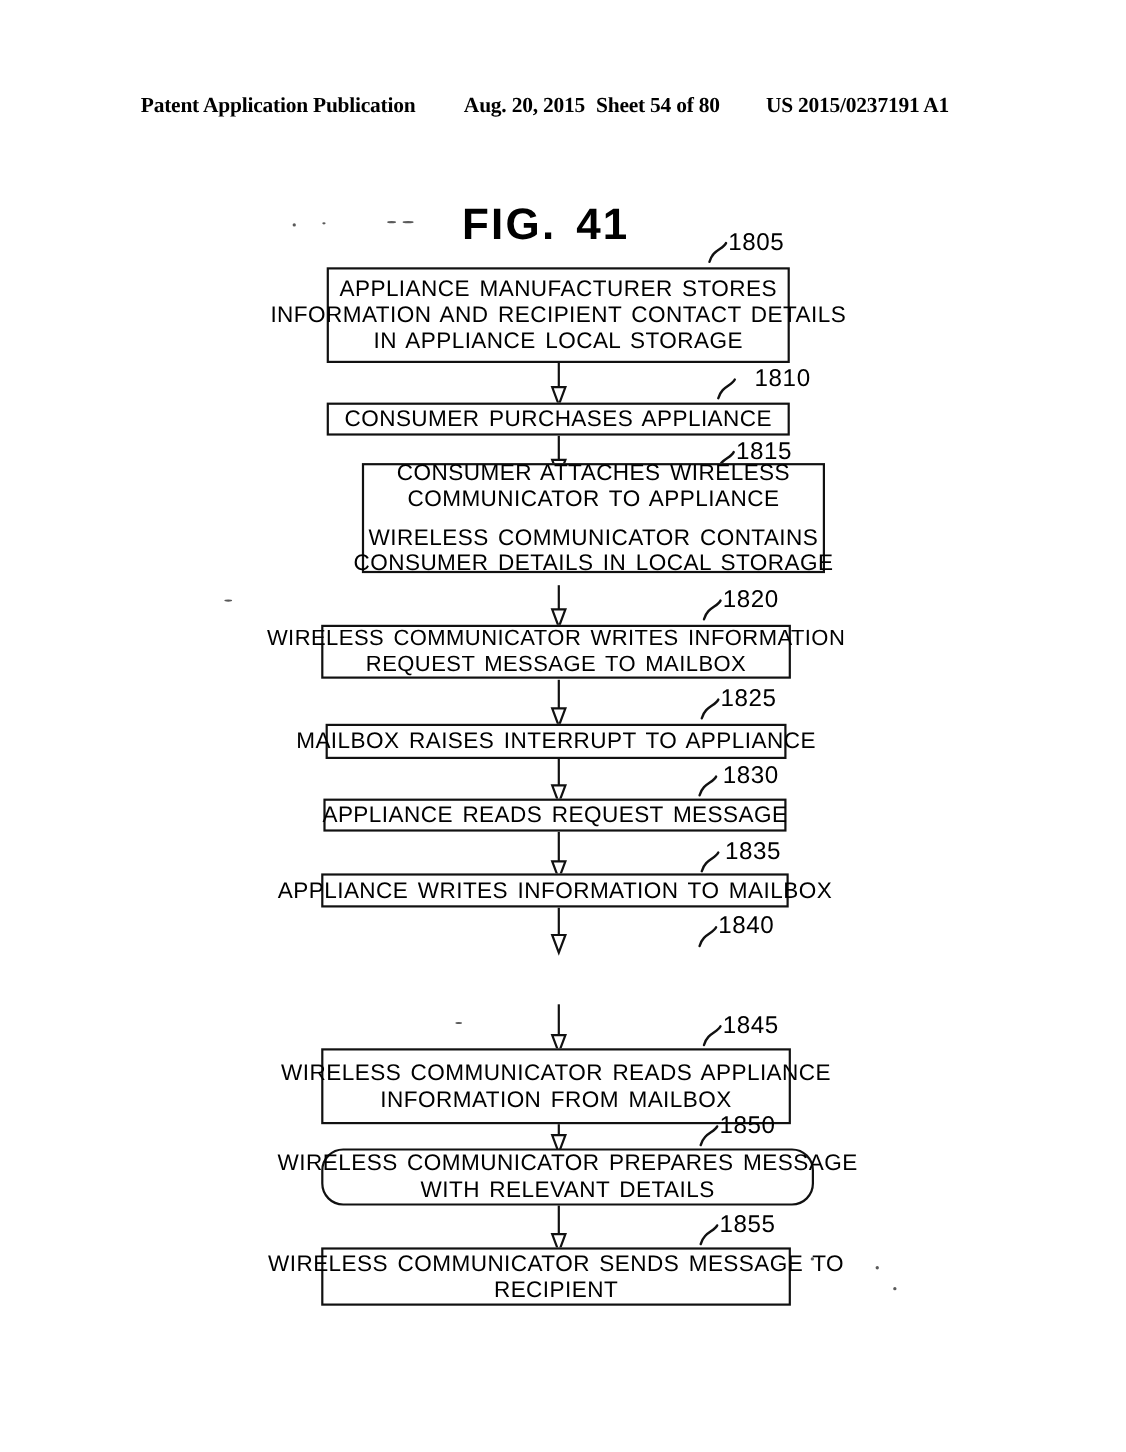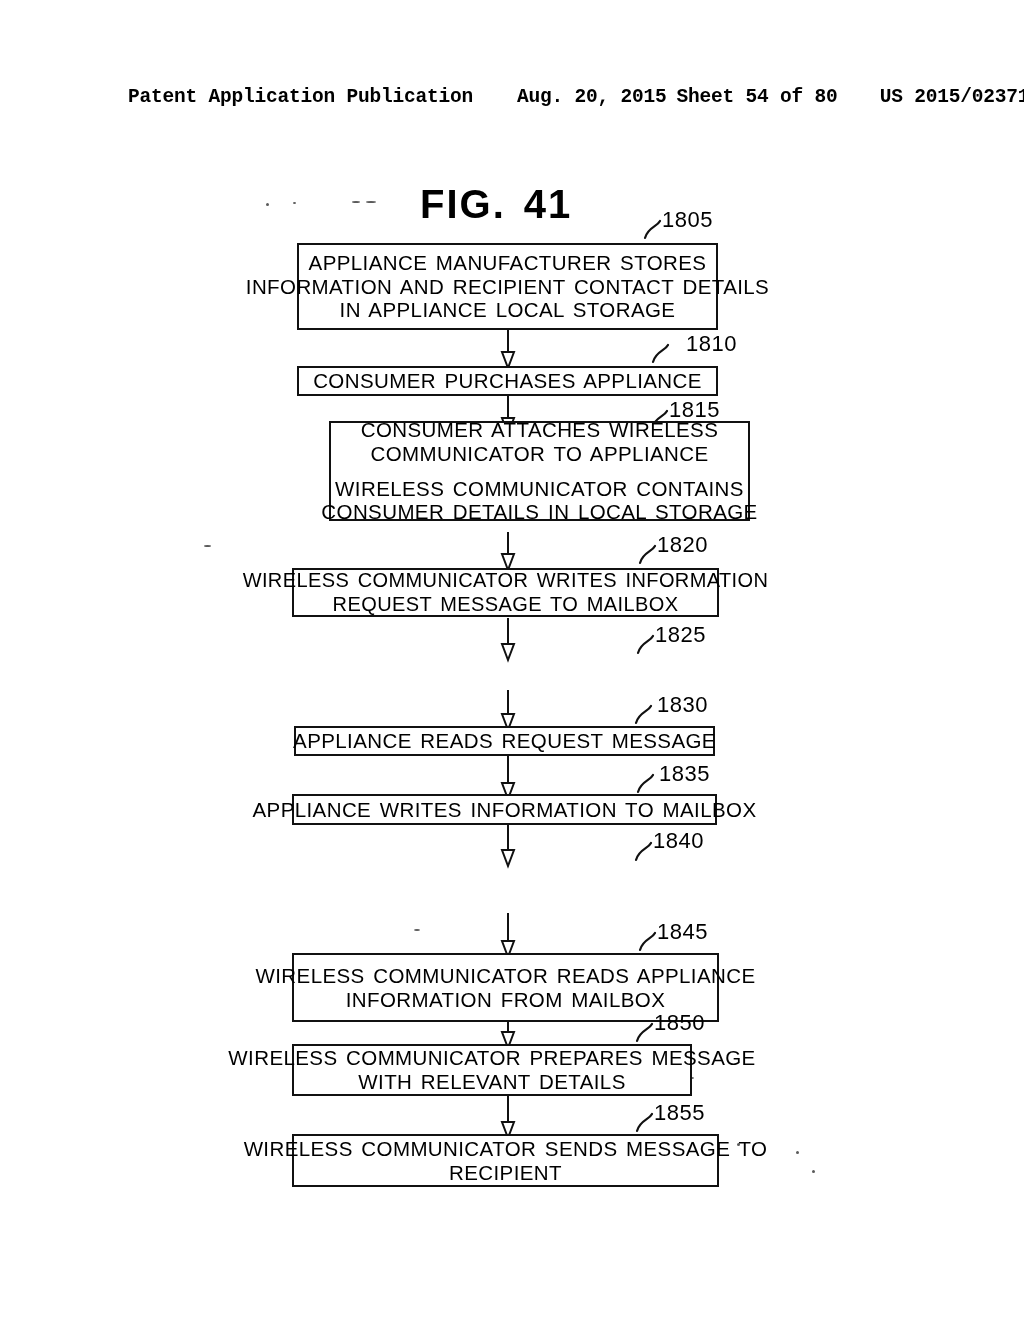--- a/index.html
+++ b/index.html
@@ -18,21 +18,21 @@
   }
 
   
   #page-header {
     position: absolute;
     top: 86px;
     left: 128px;
     width: 770px;
     display: flex;
     align-items: baseline;
-    font-family: Liberation Mono, monospace;
+    font-family: Liberation Serif, serif;
     font-weight: bold;
     font-size: 19.5px;
     letter-spacing: -0.2px;
     white-space: nowrap;
   }
   #page-header .hdr-pub   { margin-right: 44px; }
   #page-header .hdr-date  { margin-right: 10px; }
   #page-header .hdr-sheet { margin-right: 42px; }
 
   
@@ -189,41 +189,44 @@
     <span class="ln">CONSUMER DETAILS IN LOCAL STORAGE</span>
   </div>
   <div class="ref" style="left:669px; top:397px;">1815</div>
 
   <div class="node" style="left:292px; top:568px; width:427px; height:49px; font-size:20px;">
     <span class="ln">WIRELESS COMMUNICATOR WRITES INFORMATION</span>
     <span class="ln">REQUEST MESSAGE TO MAILBOX</span>
   </div>
   <div class="ref" style="left:657px; top:532px;">1820</div>
 
+  <div class="node" style="left:296px; top:658px; width:419px; height:32px;">
+    <span class="ln">MAILBOX RAISES INTERRUPT TO APPLIANCE</span>
+  </div>
   <div class="ref" style="left:655px; top:622px;">1825</div>
 
   <div class="node" style="left:294px; top:726px; width:421px; height:30px;">
     <span class="ln">APPLIANCE READS REQUEST MESSAGE</span>
   </div>
   <div class="ref" style="left:657px; top:692px;">1830</div>
 
   <div class="node" style="left:292px; top:794px; width:425px; height:31px;">
     <span class="ln">APPLIANCE WRITES INFORMATION TO MAILBOX</span>
   </div>
   <div class="ref" style="left:659px; top:761px;">1835</div>
 
   <div class="ref" style="left:653px; top:828px;">1840</div>
 
   <div class="node" style="left:292px; top:953px; width:427px; height:69px;">
     <span class="ln">WIRELESS COMMUNICATOR READS APPLIANCE</span>
     <span class="ln">INFORMATION FROM MAILBOX</span>
   </div>
   <div class="ref" style="left:657px; top:919px;">1845</div>
 
-  <div class="node" style="left:292px; top:1044px; width:400px; height:52px;">
+  <div class="node" style="left:292px; top:1044px; width:448px; height:52px;border-radius:20px;">
     <span class="ln">WIRELESS COMMUNICATOR PREPARES MESSAGE</span>
     <span class="ln">WITH RELEVANT DETAILS</span>
   </div>
   <div class="ref" style="left:654px; top:1010px;">1850</div>
 
   <div class="node" style="left:292px; top:1134px; width:427px; height:53px;">
     <span class="ln">WIRELESS COMMUNICATOR SENDS MESSAGE TO</span>
     <span class="ln">RECIPIENT</span>
   </div>
   <div class="ref" style="left:654px; top:1100px;">1855</div>

